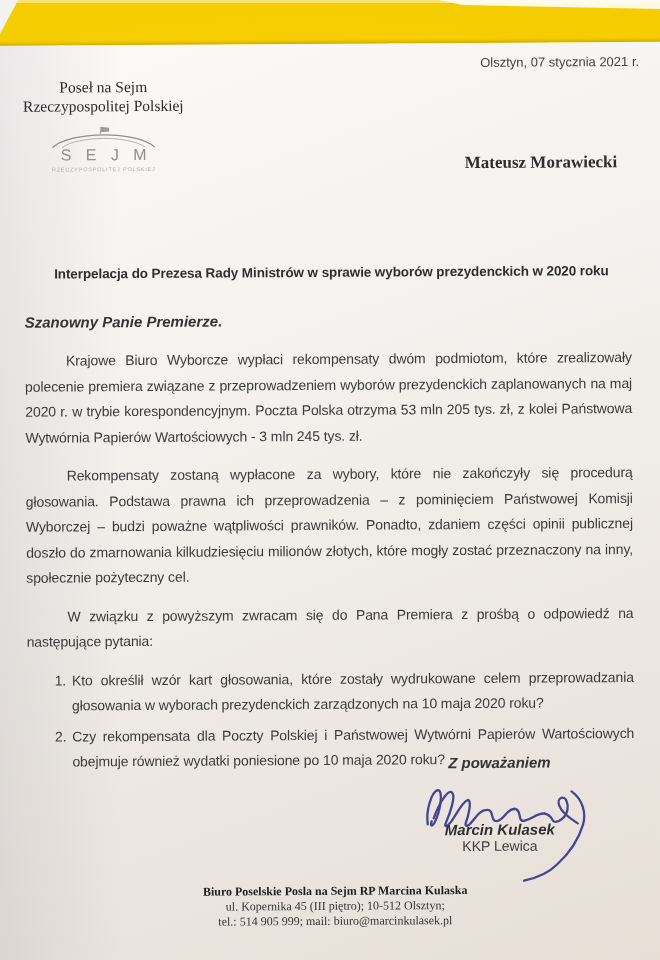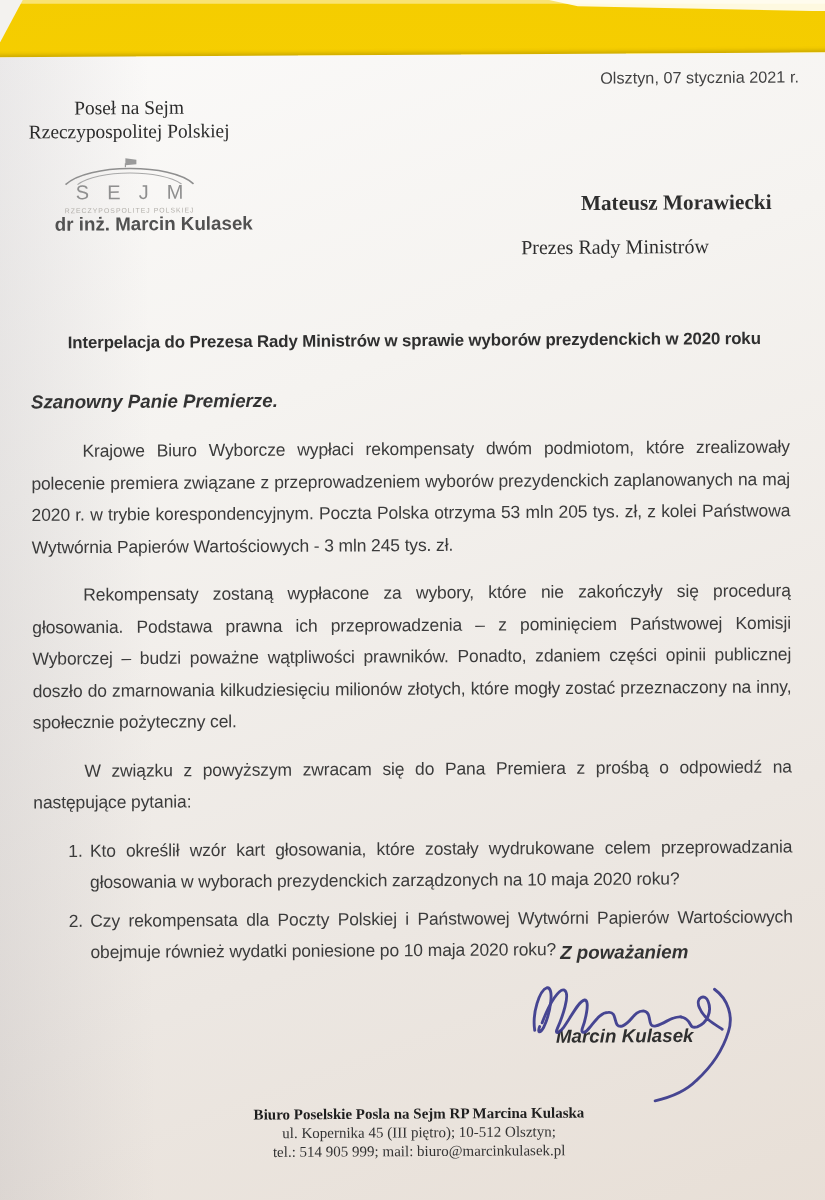--- a/index.html
+++ b/index.html
@@ -80,44 +80,43 @@
           <svg width="120" height="24" viewBox="0 0 140 30">
             <path d="M66,10 L66,3 L77,4.5 L77,9 Z" fill="#9a9a9a"></path>
             <path d="M66,12 L66,8" stroke="#9a9a9a" stroke-width="1.2" fill="none"></path>
             <path d="M6,29 C28,8 112,8 134,29" stroke="#8f8f8f" stroke-width="1.6" fill="none"></path>
             <path d="M18,29 C38,14 102,14 122,29" stroke="#a8a8a8" stroke-width="1.1" fill="none"></path>
           </svg>
           <div class="logo-letters">S E J M</div>
           <div class="logo-caption">RZECZYPOSPOLITEJ POLSKIEJ</div>
         </div>
       </div>
-      <div class="sender">dr inż. Marcin Kulasek</div>
 
       <div class="recipient">
         <div class="r-name">Mateusz Morawiecki</div>
-        <div class="r-title">Prezes Rady Ministrów</div>
       </div>
 
       <div class="subject">Interpelacja do Prezesa Rady Ministrów w sprawie wyborów prezydenckich w 2020 roku</div>
 
       <div class="greeting">Szanowny Panie Premierze.</div>
 
       <div class="body">
         <p>Krajowe Biuro Wyborcze wypłaci rekompensaty dwóm podmiotom, które zrealizowały polecenie premiera związane z przeprowadzeniem wyborów prezydenckich zaplanowanych na maj 2020 r. w trybie korespondencyjnym. Poczta Polska otrzyma 53 mln 205 tys. zł, z kolei Państwowa Wytwórnia Papierów Wartościowych - 3 mln 245 tys. zł.</p>
         <p>Rekompensaty zostaną wypłacone za wybory, które nie zakończyły się procedurą głosowania. Podstawa prawna ich przeprowadzenia – z pominięciem Państwowej Komisji Wyborczej – budzi poważne wątpliwości prawników. Ponadto, zdaniem części opinii publicznej doszło do zmarnowania kilkudziesięciu milionów złotych, które mogły zostać przeznaczony na inny, społecznie pożyteczny cel.</p>
         <p>W związku z powyższym zwracam się do Pana Premiera z prośbą o odpowiedź na następujące pytania:</p>
         <ol>
           <li>Kto określił wzór kart głosowania, które zostały wydrukowane celem przeprowadzania głosowania w wyborach prezydenckich zarządzonych na 10 maja 2020 roku?</li>
           <li>Czy rekompensata dla Poczty Polskiej i Państwowej Wytwórni Papierów Wartościowych obejmuje również wydatki poniesione po 10 maja 2020 roku?</li>
         </ol>
       </div>
 
       <div class="closing">
         <div class="valediction">Z poważaniem</div>
         <div class="signer-name">Marcin Kulasek</div>
+        <div class="signer-role">KKP Lewica</div>
       </div>
 
       <svg class="signature" viewBox="0 0 175 105">
         <g stroke="#3e3d8e" stroke-width="2.3" fill="none" stroke-linecap="round" opacity="0.95">
           <path d="M8,44 C6,30 12,12 18,10 C24,9 21,30 15,42 C12,47 10,46 12,41"></path>
           <path d="M14,38 C20,22 28,10 32,12 C37,15 30,34 26,43 C24,47 27,47 31,42 C37,34 43,21 48,20 C53,20 48,38 46,43 C45,47 48,47 52,42 C57,36 61,30 67,30 C75,29 70,43 78,41 C86,38 87,29 95,29 C103,30 97,43 105,41 C113,39 118,33 125,34"></path>
           <path d="M125,34 C135,36 130,44 138,42 C146,39 150,30 147,22 C145,15 136,18 140,27 C143,35 152,40 158,44"></path>
           <path d="M152,12 C163,20 167,34 163,46 C158,62 147,76 137,85 C130,92 118,98 104,101"></path>
         </g>
       </svg>

